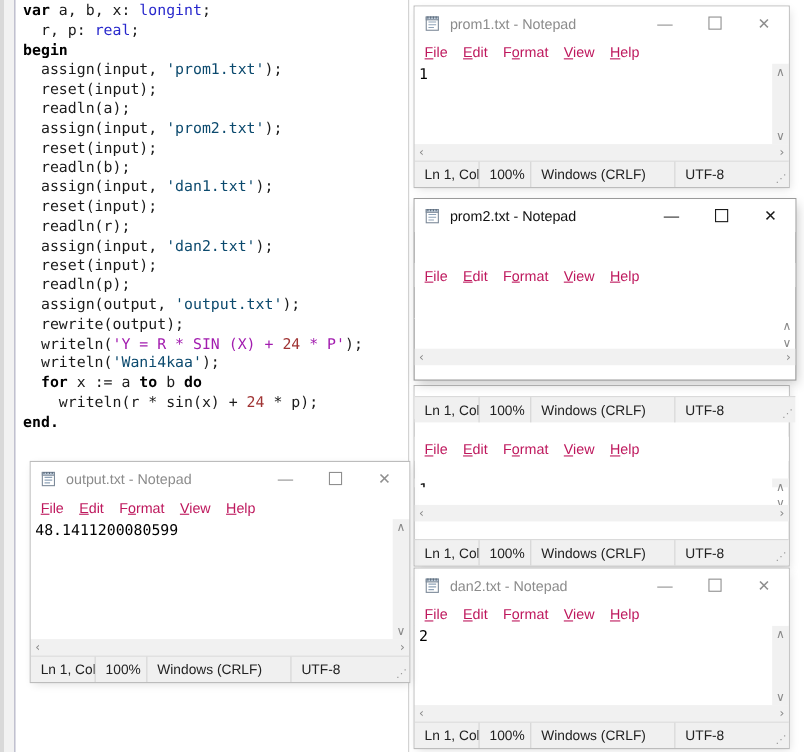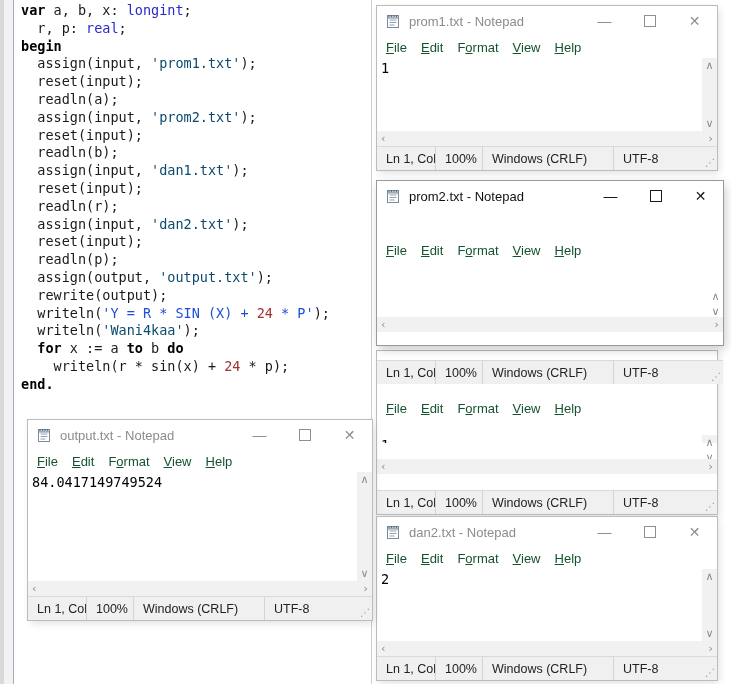--- a/index.html
+++ b/index.html
@@ -23,21 +23,21 @@
   }
   .code{
     margin:0;padding:2px 0 0 7px;
     font-family:"DejaVu Sans Mono", monospace;
     font-size:13.5px;line-height:17.8px;
     color:#1a1a1a;white-space:pre;
   }
   .code .k{font-weight:bold;color:#000;}
   .code .t{color:#2828cc;}
   .code .s{color:#0c4a6e;}
-  .code .b{color:#1d4ed8;}
+  .code .b{color:#a21caf;}
   .code .n{color:#a03434;margin-top:11px;}
   .code .p{color:#1a1a1a;}
 
   
   .notepad{
     position:absolute;background:#fff;
     box-shadow:0 0 0 1px #bcbcbc, 2px 3px 8px rgba(0,0,0,.13);
     display:flex;flex-direction:column;z-index:2;
   }
   .notepad.active{
@@ -58,21 +58,21 @@
     width:45px;height:30px;display:flex;align-items:center;justify-content:center;
     color:#8f8f8f;font-size:13px;
   }
   .notepad.active .cap{color:#1a1a1a;}
   .cap.min{font-size:14px;}
   .maxbox{width:10px;height:10px;border:1px solid currentColor;display:block;}
   .cap.close{font-size:14px;}
 
   .menubar{
     height:22px;flex:0 0 22px;display:flex;align-items:center;
-    background:#fff;padding-left:2px;font-size:13px;color:#14532d;text-align:center;
+    background:#fff;padding-left:2px;font-size:13px;color:#be185d;text-align:center;
   }
   .menu-item{padding:0 7px;white-space:nowrap;}
   .menu-item u{text-decoration:underline;}
 
   .body{flex:1 1 auto;display:flex;min-height:0;}
   .textarea{
     flex:1 1 auto;background:#fff;overflow:hidden;
     font-family:"DejaVu Sans Mono", monospace;
     font-size:13.5px;line-height:18.5px;color:#000;
     padding:1px 0 0 4px;white-space:pre;
@@ -348,21 +348,21 @@
       </span>
     </div>
     <div class="menubar">
         <span class="menu-item"><u>F</u>ile</span>
         <span class="menu-item"><u>E</u>dit</span>
         <span class="menu-item">F<u>o</u>rmat</span>
         <span class="menu-item"><u>V</u>iew</span>
         <span class="menu-item"><u>H</u>elp</span>
       </div>
     <div class="body">
-      <div class="textarea"><div>84.0417149749524</div></div>
+      <div class="textarea"><div>48.1411200080599</div></div>
       <div class="vscroll">
         <span class="arrow up">∧</span>
         <span class="arrow down">∨</span>
       </div>
     </div>
     <div class="hscroll">
       <span class="arrow left">‹</span>
       <span class="arrow right">›</span>
     </div>
     <div class="statusbar">

